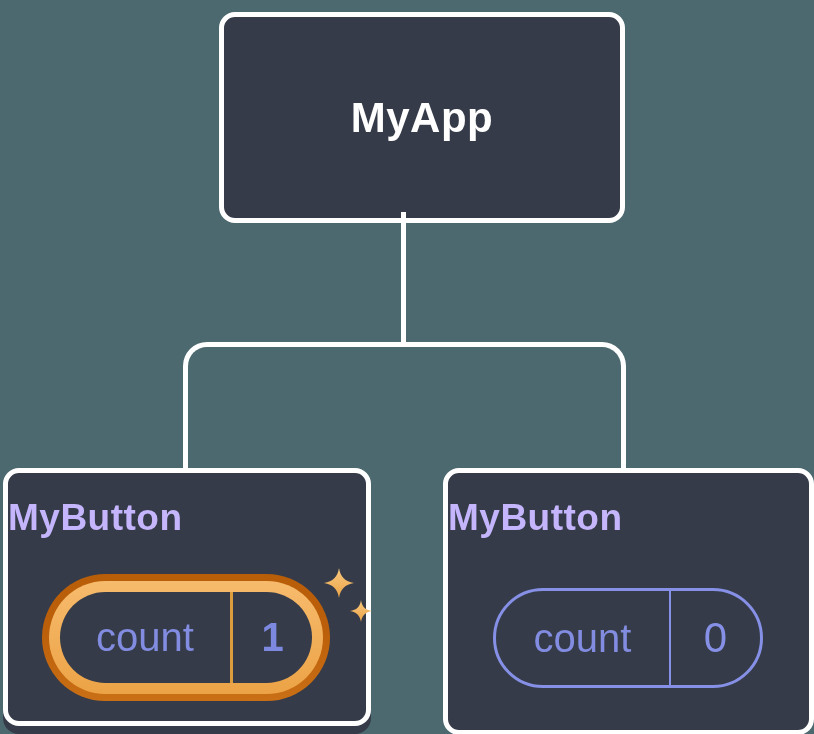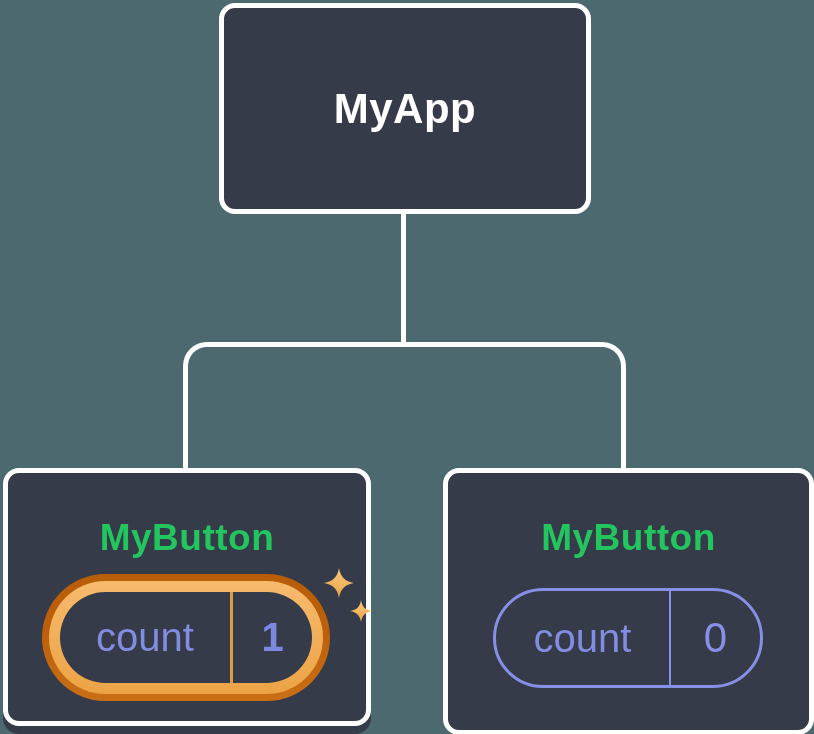--- a/index.html
+++ b/index.html
@@ -14,37 +14,37 @@
     position:relative; width:814px; height:734px; overflow:hidden;
     background:var(--background);
     font-family:"Liberation Sans","DejaVu Sans",sans-serif;
   }
   .node{
     position:absolute; box-sizing:border-box;
     background:var(--node-fill);
     border:5px solid var(--node-stroke);
     border-radius:16px;
   }
-  .node-root{left:219px; top:3px; width:372px; height:211px;
+  .node-root{left:219px; top:12px; width:406px; height:211px;
     display:flex; align-items:center; justify-content:center;}
   .node-root .title{font-size:42px; font-weight:bold; color:#fff; letter-spacing:.5px;}
   .stem{position:absolute; left:401px; top:212px; width:5px; height:135px; background:var(--connector);}
   .bracket{
     position:absolute; box-sizing:border-box; left:183px; top:342px; width:443px; height:126px;
     border-top:5px solid var(--connector);
     border-left:5px solid var(--connector);
     border-right:5px solid var(--connector);
     border-top-left-radius:24px; border-top-right-radius:24px;
   }
   .node-child{top:468px;}
   .node-child-left{left:3px; width:368px; height:258px; box-shadow:0 8px 0 0 var(--node-fill);}
   .node-child-right{left:443px; width:371px; height:267px;}
   .child-title{
-    position:absolute; left:0; right:0; top:44px; text-align:center;
-    font-size:37px; font-weight:bold; color:#22c55e; letter-spacing:.5px;
+    position:absolute; left:0; right:0; top:24px; text-align:left;
+    font-size:37px; font-weight:bold; color:#c4b5fd; letter-spacing:.5px;
   }
   
   .hl-outer{
     position:absolute; left:34px; top:101px; width:288px; height:127px;
     box-sizing:border-box; padding:7px; border-radius:70px;
     background:linear-gradient(180deg,#b85d08 0%, var(--highlight-outer) 45%, #c96f15 100%);
   }
   .hl-inner{
     box-sizing:border-box; width:100%; height:100%; padding:11px; border-radius:60px;
     background:linear-gradient(180deg,var(--highlight-inner-top),var(--highlight-inner-bottom));

